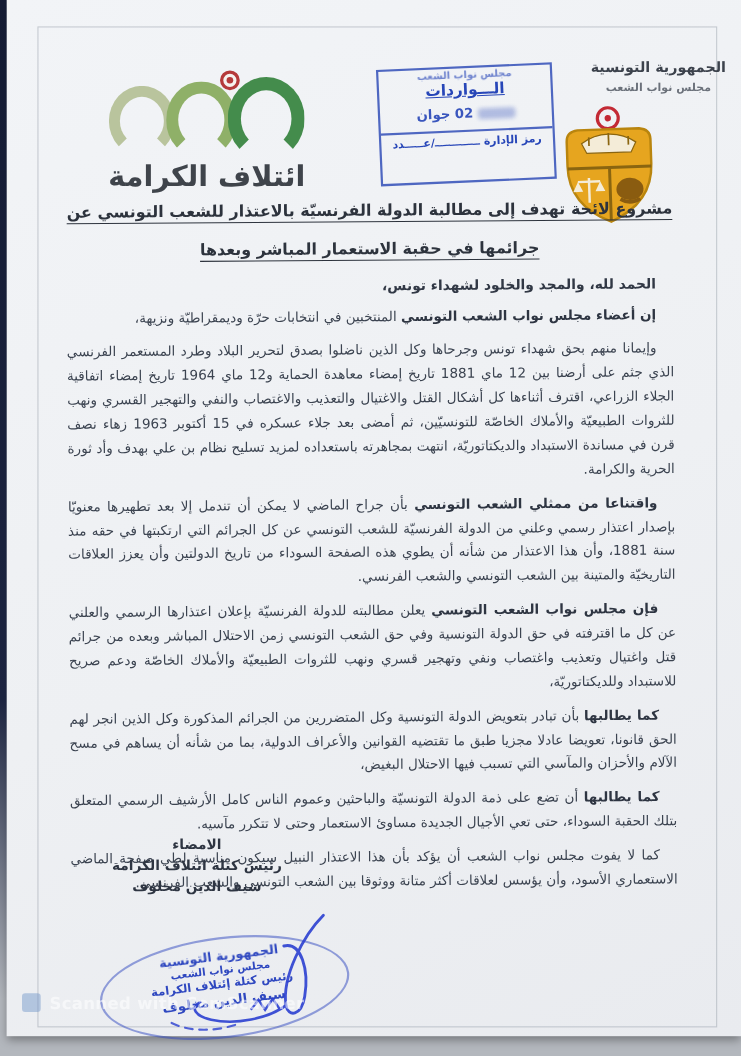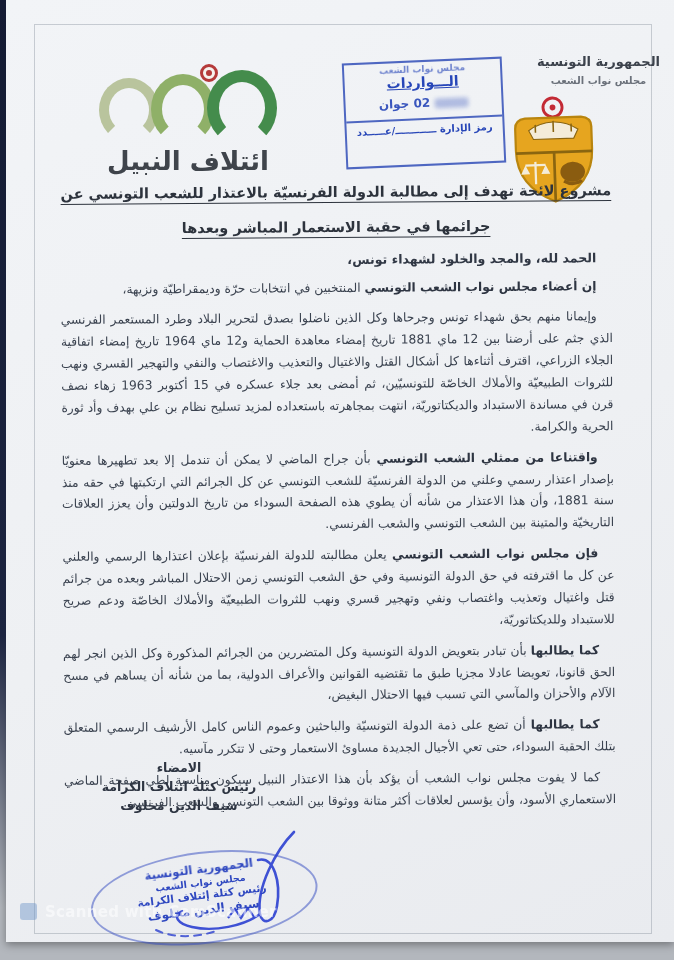--- a/index.html
+++ b/index.html
@@ -107,21 +107,21 @@
 <div class="edge-strip"></div>
 
 <div class="paper">
   <div class="page-frame"></div>
 
   <div class="logo">
     <div class="arcs">
       <span class="arc arc1"></span><span class="arc arc2"></span><span class="arc arc3"></span>
       <span class="logo-emblem"></span>
     </div>
-    <div class="logo-caption">ائتلاف النبيل</div>
+    <div class="logo-caption">ائتلاف الكرامة</div>
   </div>
 
   <div class="letterhead">
     <div class="republic">الجمهورية التونسية</div>
     <div class="assembly">مجلس نواب الشعب</div>
   </div>
 
   <div class="registry-stamp">
     <div class="rs-header">مجلس نواب الشعب</div>
     <div class="rs-title">الـــواردات</div>

